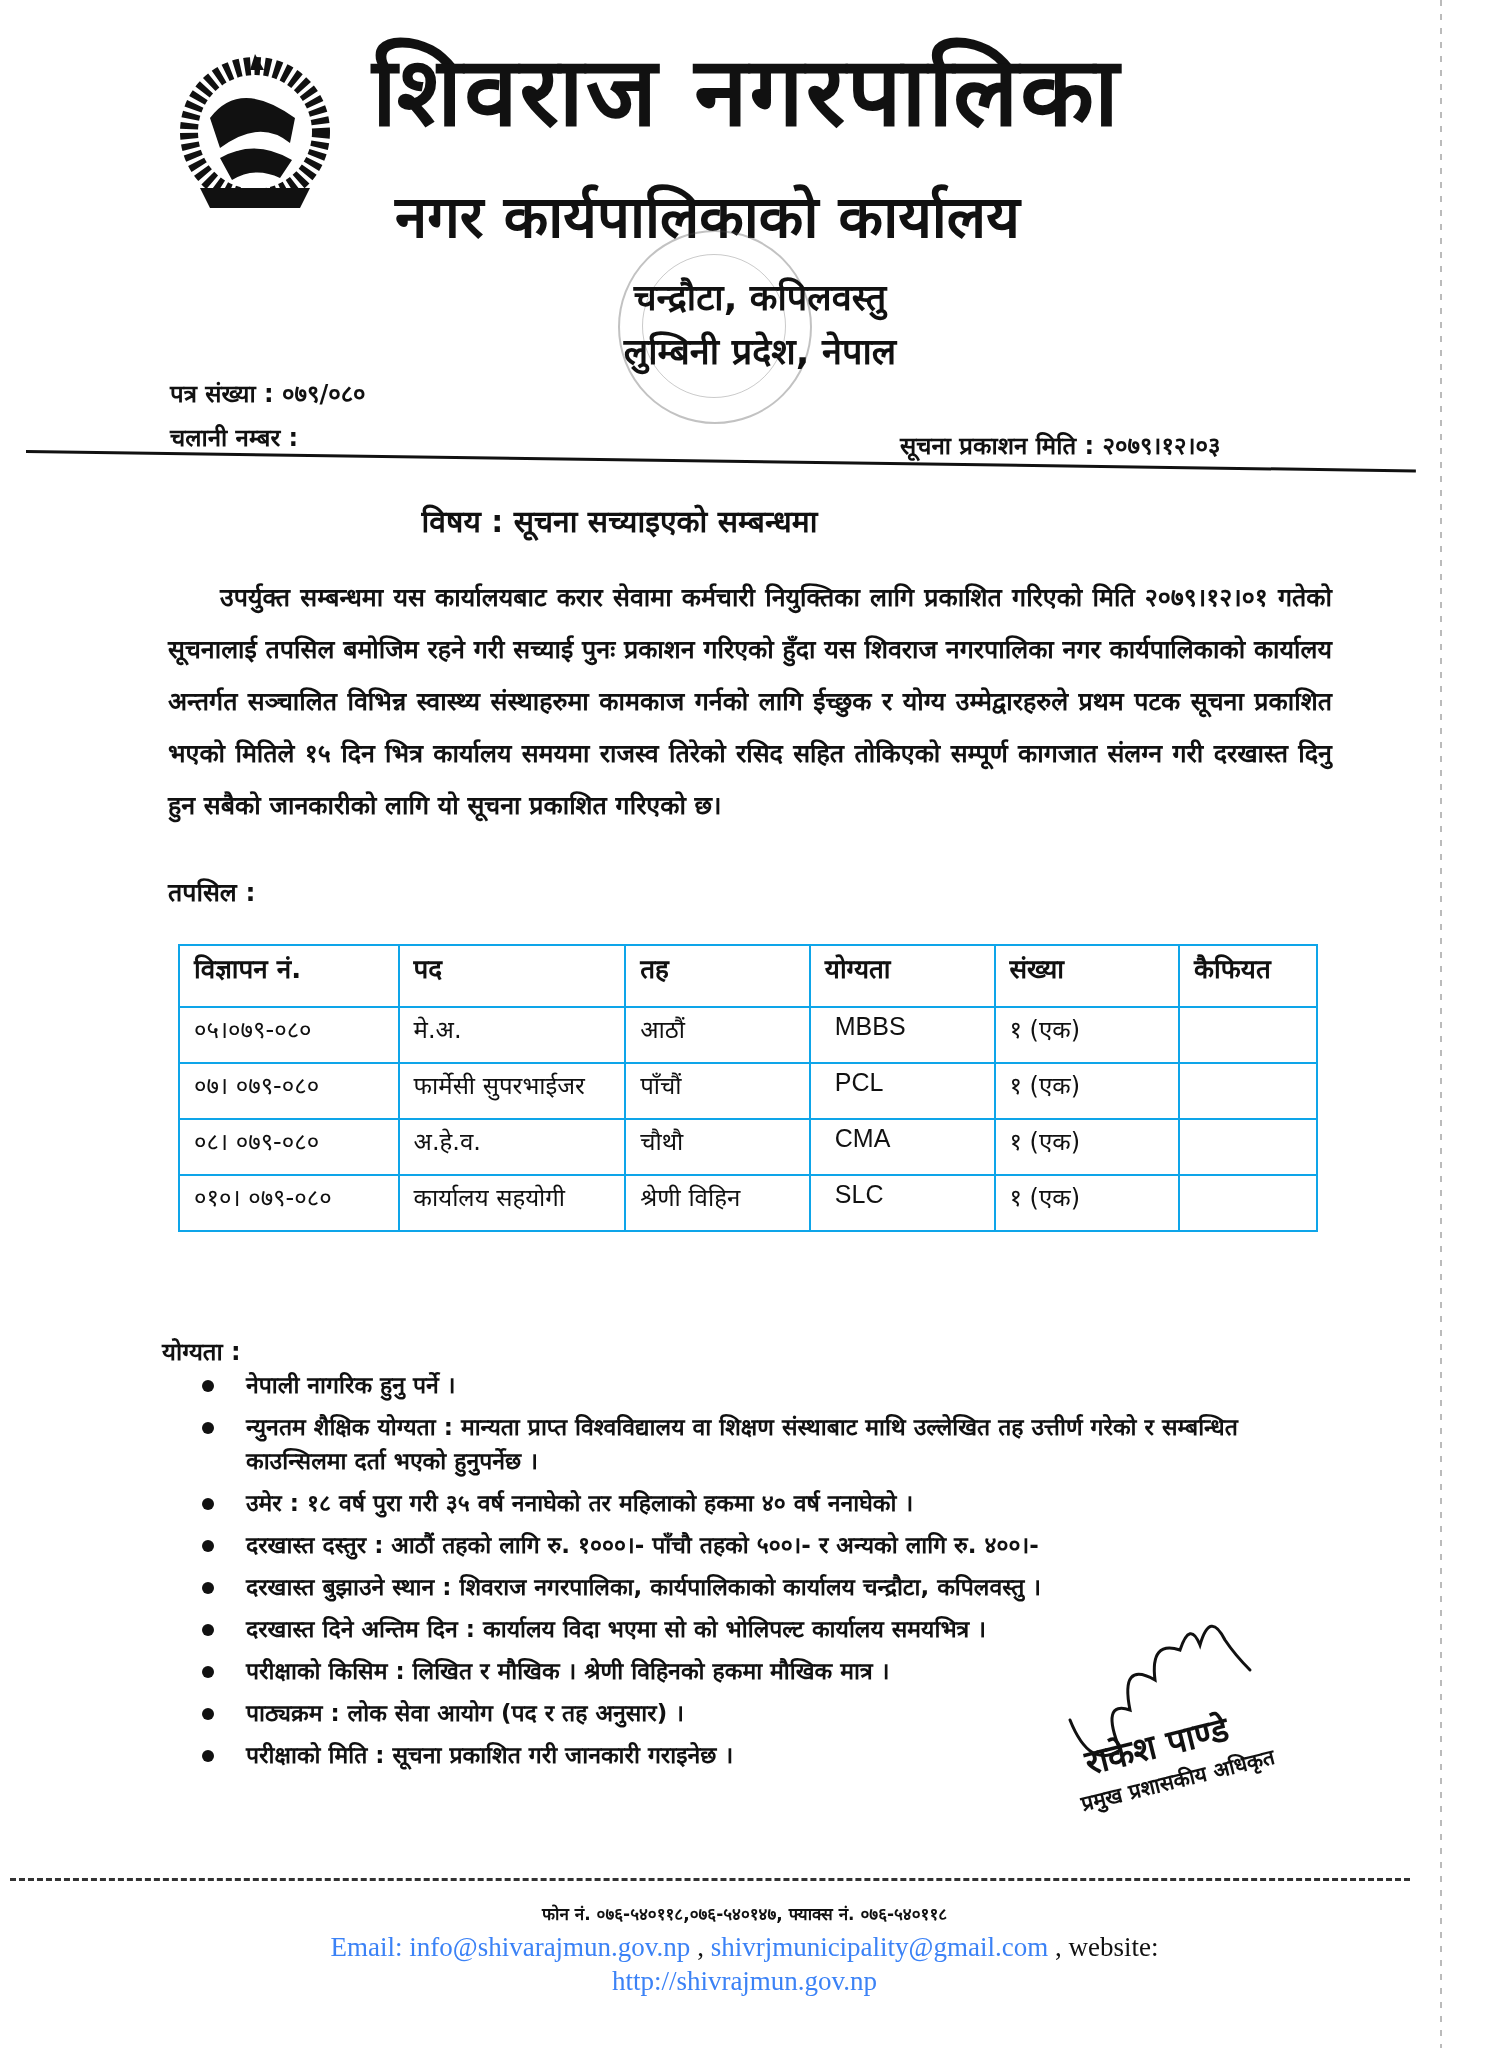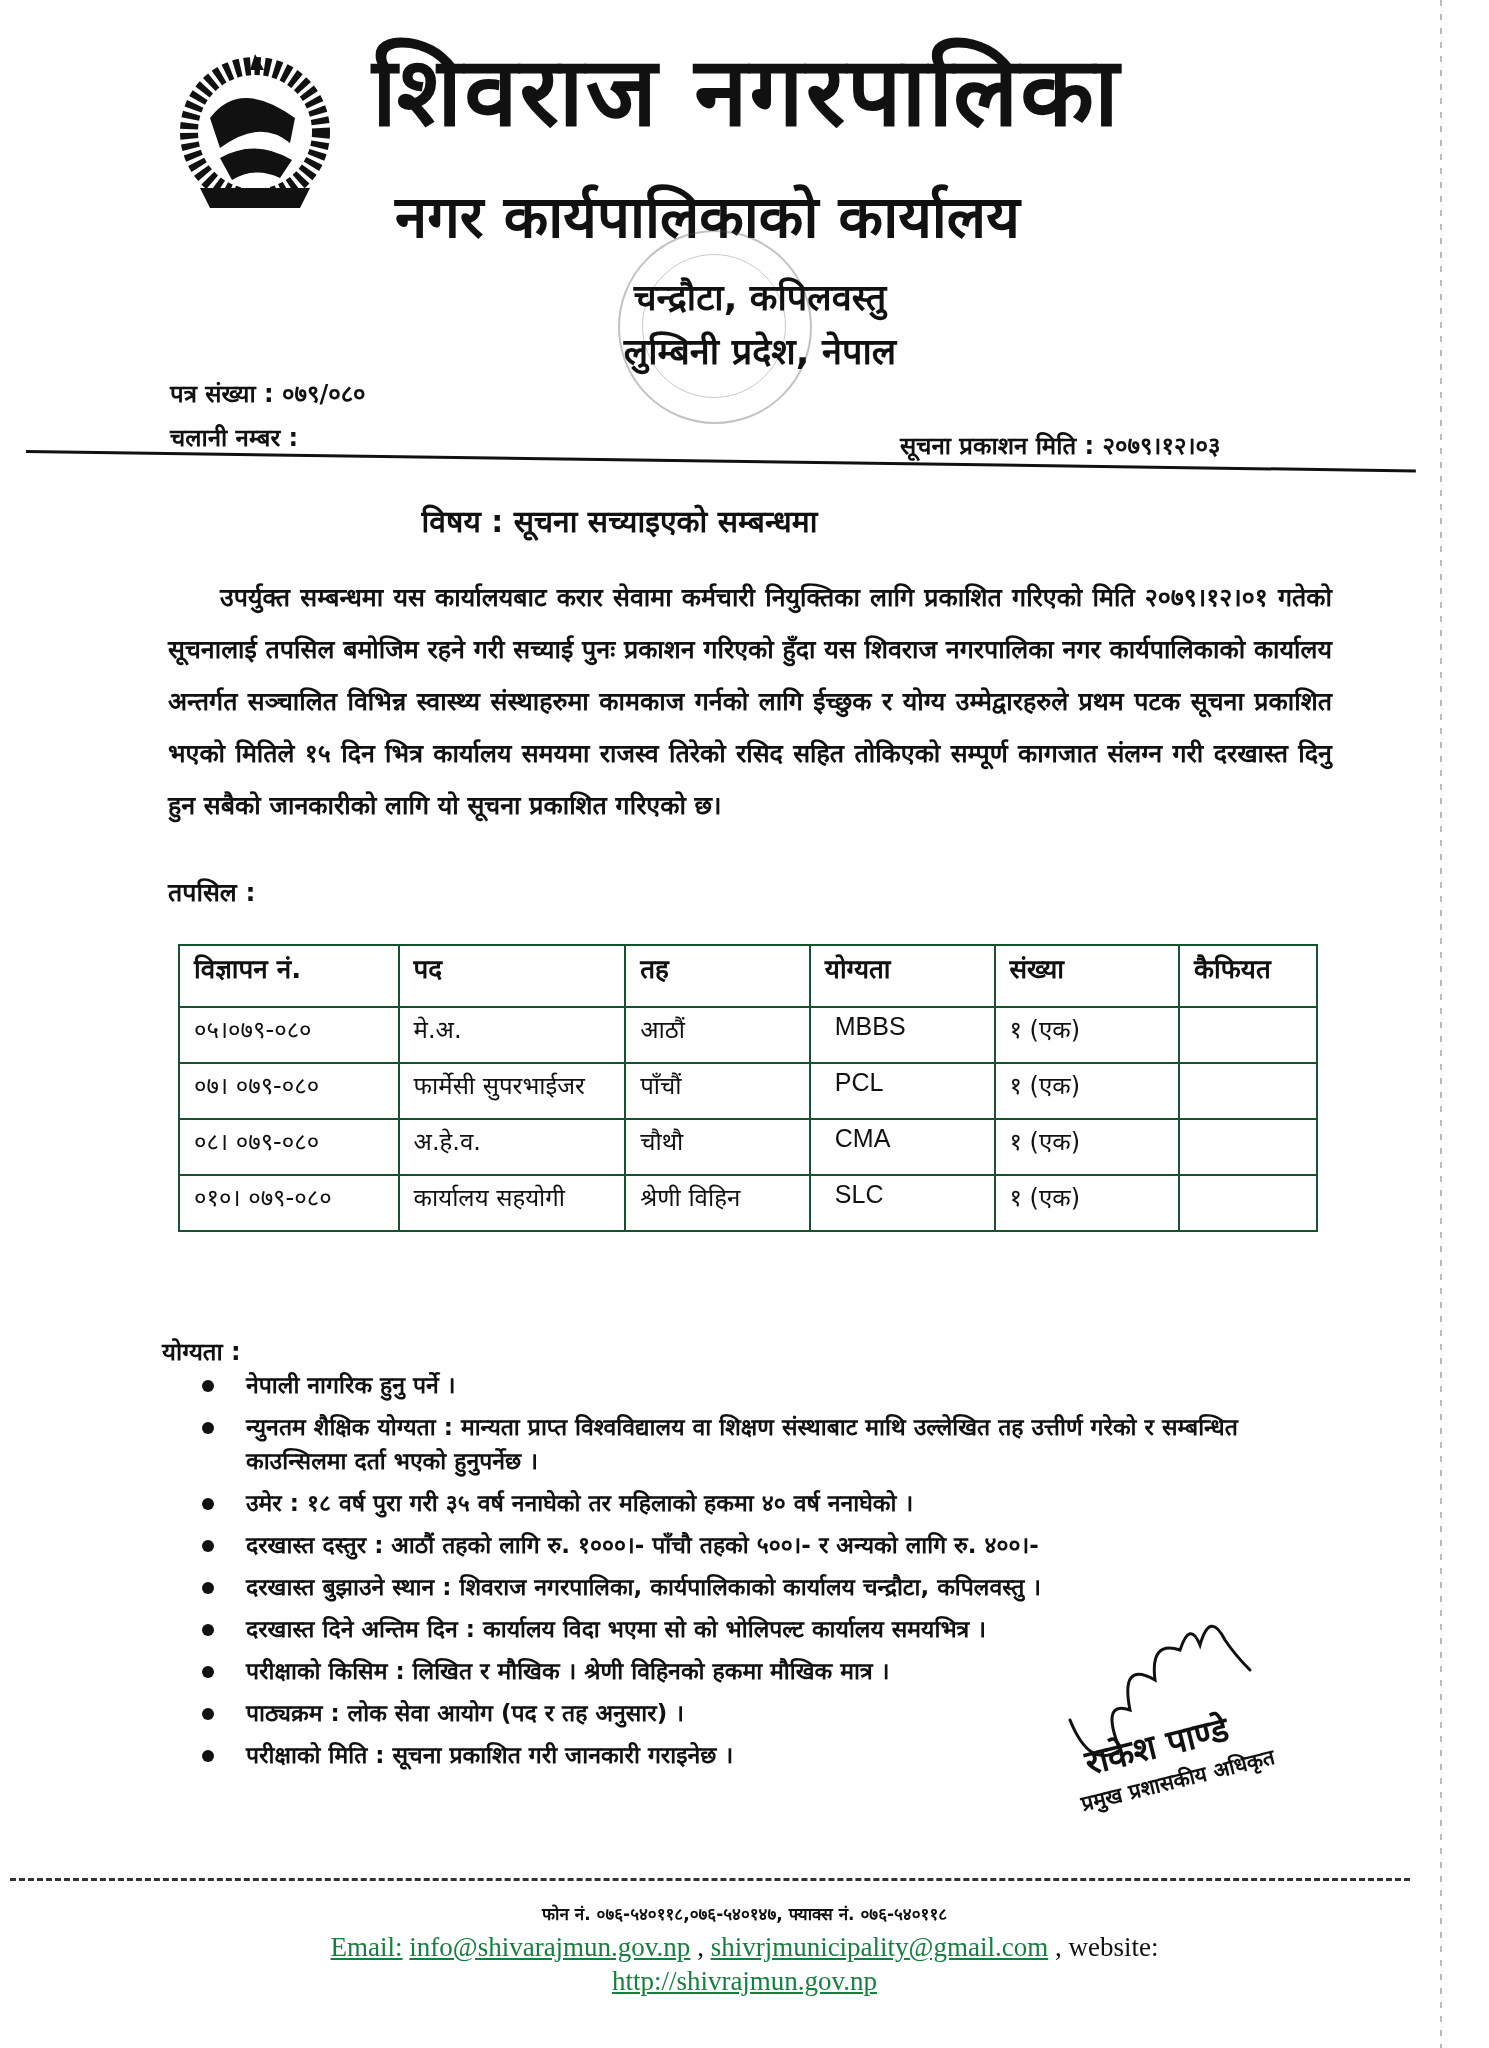--- a/index.html
+++ b/index.html
@@ -28,21 +28,21 @@
 
   .subject { left: 0; width: 1239px; top: 500px; text-align: center; font-size: 30px; font-weight: bold; }
 
   .body-text { left: 168px; top: 572px; width: 1164px; font-size: 25px; font-weight: bold;
                line-height: 52px; text-align: justify; text-indent: 52px; }
   .tapsil { left: 168px; top: 874px; font-size: 25px; font-weight: bold; }
 
   
   table.posts { position: absolute; left: 178px; top: 944px; width: 1140px; border-collapse: collapse;
                 font-size: 24px; }
-  table.posts th, table.posts td { border: 2px solid #14532d; padding: 4px 14px; vertical-align: top; text-align: left; }
+  table.posts th, table.posts td { border: 2px solid #0ea5e9; padding: 4px 14px; vertical-align: top; text-align: left; }
   table.posts th { height: 52px; font-weight: bold; font-size: 26px; }
   table.posts td { height: 46px; border-radius: 18px; }
   table.posts td.latin { font-family: "Liberation Sans", sans-serif; font-size: 25px; padding-left: 24px; }
   col.c1 { width: 220px; } col.c2 { width: 227px; } col.c3 { width: 185px; }
   col.c4 { width: 185px; } col.c5 { width: 185px; } col.c6 { width: 138px; }
 
   .qual-title { left: 162px; top: 1334px; font-size: 24px; font-weight: bold; }
   ul.quals { position: absolute; left: 200px; top: 1368px; width: 1140px; margin: 0; padding: 0; list-style: none;
              font-size: 23px; font-weight: bold; }
   ul.quals li { position: relative; padding-left: 46px; line-height: 34px; margin-bottom: 8px; }
@@ -50,21 +50,21 @@
 
   
   .signature { left: 1060px; top: 1600px; width: 200px; height: 170px; }
   .sig-name { left: 1080px; top: 1740px; font-size: 34px; font-weight: bold; transform: rotate(-14deg); transform-origin: left top; }
   .sig-title { left: 1078px; top: 1790px; font-size: 21px; font-weight: bold; transform: rotate(-14deg); transform-origin: left top; }
 
   
   .footer-rule { left: 10px; top: 1878px; width: 1400px; height: 0; border-top: 3px dashed #333; }
   .phone { left: 0; width: 1489px; top: 1902px; text-align: center; font-size: 17px; font-weight: bold; }
   .contact { left: 0; width: 1489px; top: 1930px; text-align: center; font-family: "Liberation Serif", serif; font-size: 27px; line-height: 34px; }
-  .contact a, .contact span.u { color: #15803d; text-decoration: underline; }
+  .contact a, .contact span.u { color: #3b82f6; }
 </style>
 </head>
 <body>
 
 <div class="page-edge" style="left:1440px;"></div>
 
 <svg class="abs logo" viewBox="0 0 150 168">
   <g fill="#111">
     <path d="M75 6 L84 22 L70 22 Z"></path>
     <circle cx="75" cy="84" r="66" fill="none" stroke="#111" stroke-width="18" stroke-dasharray="6 4"></circle>

